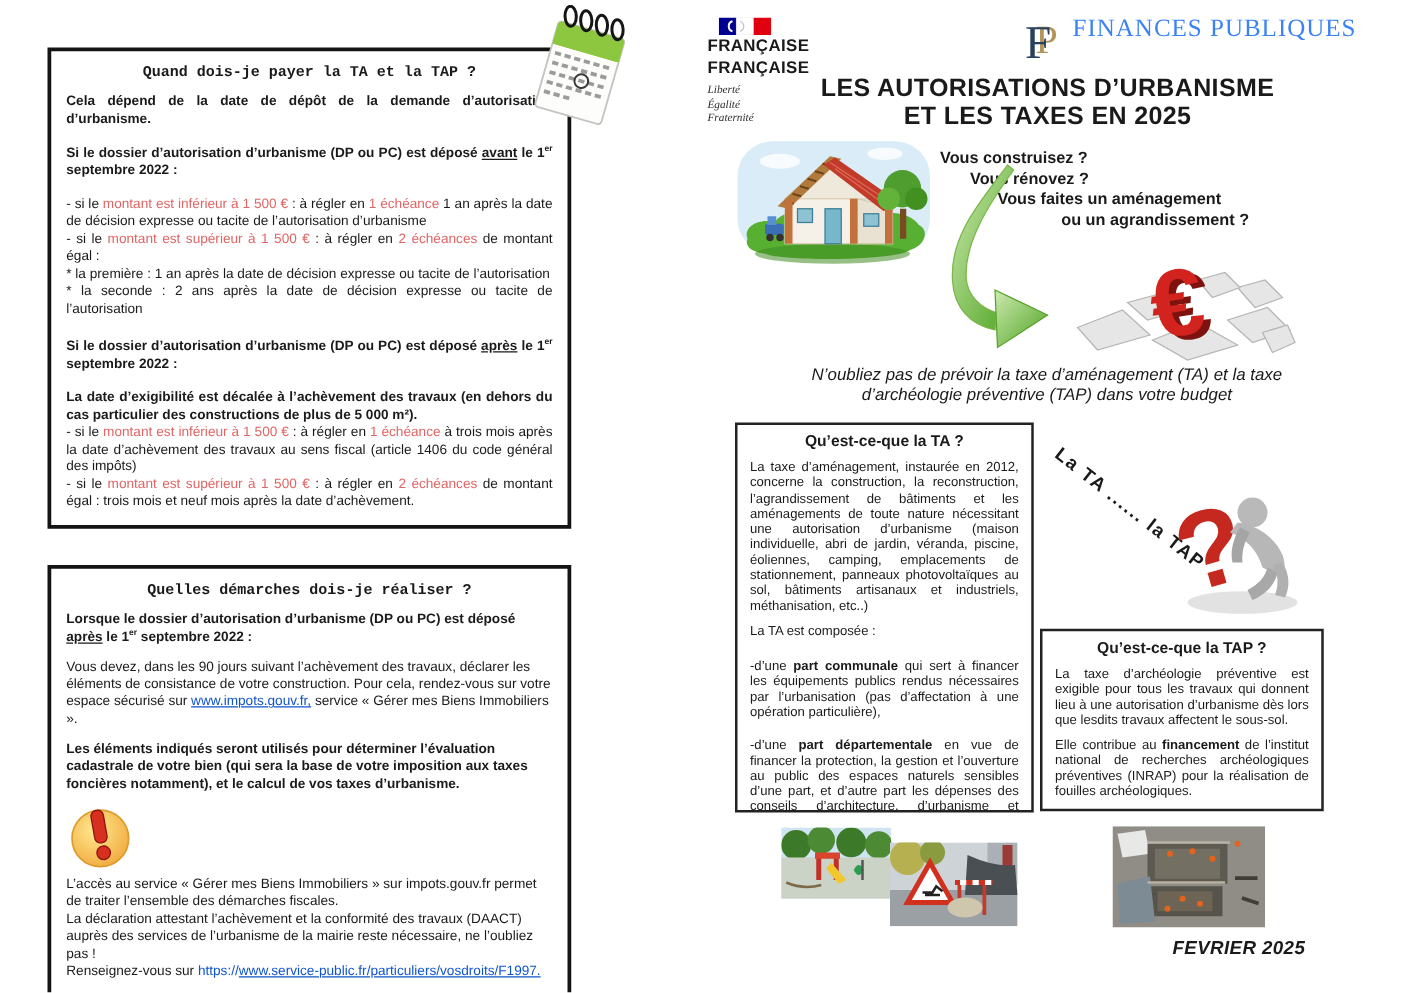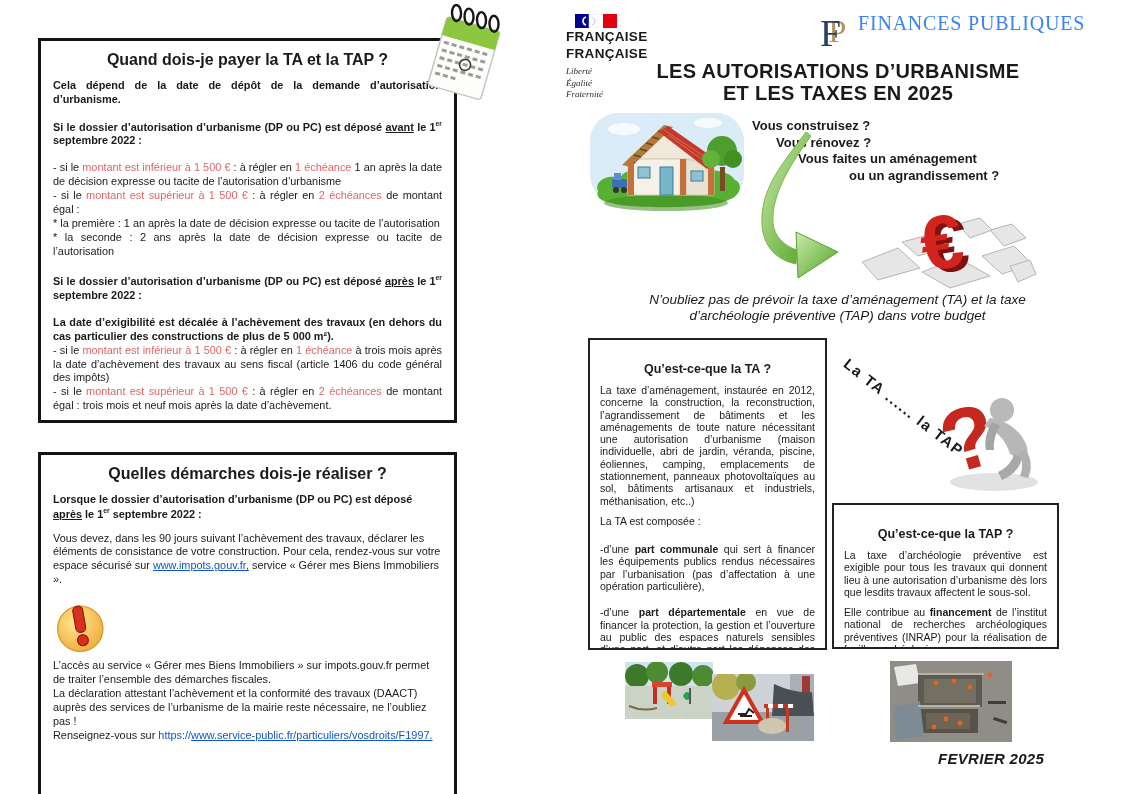--- a/index.html
+++ b/index.html
@@ -4,21 +4,21 @@
 <style>
   html,body{margin:0;padding:0;background:#fff;}
   .canvas{position:relative;width:1123px;height:794px;background:#fff;overflow:hidden;
           font-family:"Liberation Sans",sans-serif;color:#1a1a1a;}
   .abs{position:absolute;}
 
   
   .box{position:absolute;background:#fff;border:3px solid #141414;box-sizing:border-box;padding:8px 12px;overflow:hidden;}
   #box1{left:38px;top:38px;width:419px;height:385px;}
   #box2{left:38px;top:452px;width:419px;height:409px;}
-  .box-title{font-size:16px;font-weight:700;text-align:center;margin:2px 0 10px;}
+  .box-title{font-size:12px;font-weight:700;text-align:center;margin:2px 0 10px;font-family:Liberation Mono, monospace;}
   .t{font-size:10.9px;line-height:1.28;margin:0;}
   #box1 .t{text-align:justify;}
   .b{font-weight:700;}
   .mb13{margin-bottom:13px;} .mb15{margin-bottom:15px;} .mb10{margin-bottom:10px;} .mb4{margin-bottom:4px;}
 
   
   .seg-r{color:#e06666;}
   .seg-u{text-decoration:underline;}
   .seg-b{font-weight:700;}
   .seg-s{vertical-align:super;font-size:0.62em;}
@@ -38,21 +38,21 @@
   
   #house{left:588px;top:111px;width:158px;height:107px;}
   #questions{left:752px;top:118px;}
   .q{font-weight:700;font-size:13px;line-height:16.5px;white-space:nowrap;}
   .q2{margin-left:24px;} .q3{margin-left:46px;} .q4{margin-left:97px;}
   #arrow{left:740px;top:130px;width:102px;height:150px;}
   #euro{left:860px;top:196px;width:178px;height:95px;}
   #notice{left:625px;top:292px;width:425px;text-align:center;font-style:italic;font-size:13.5px;line-height:16px;}
 
   
-  .sbox{position:absolute;background:#fff;border:2px solid #222;box-sizing:border-box;padding:20px 10px;overflow:hidden;}
+  .sbox{position:absolute;background:#fff;border:2px solid #222;box-sizing:border-box;padding:4px 10px;overflow:hidden;}
   #ta-box{left:588px;top:338px;width:239px;height:312px;}
   #tap-box{left:832px;top:503px;width:227px;height:146px;}
   .sbox-title{font-size:12.5px;font-weight:700;text-align:center;margin:2px 0 8px;}
   .sp{font-size:10.5px;line-height:1.17;text-align:justify;margin:0 0 8px;}
   .sp:last-child{margin-bottom:0;}
 
   #tatap{left:851px;top:355px;transform:rotate(38deg);transform-origin:0 0;
          font-weight:700;font-size:15px;letter-spacing:1.5px;white-space:nowrap;}
   #figure{left:938px;top:378px;width:108px;height:120px;}
 
@@ -125,20 +125,21 @@
     <p class="t b">La date d’exigibilité est décalée à l’achèvement des travaux (en dehors du cas particulier des constructions de plus de 5 000 m²).</p>
     <p class="t"><span>- si le </span><span class="seg-r">montant est inférieur à 1 500 €</span><span> : à régler en </span><span class="seg-r">1 échéance</span><span> à trois mois après la date d’achèvement des travaux au sens fiscal (article 1406 du code général des impôts)</span></p>
     <p class="t mb13"><span>- si le </span><span class="seg-r">montant est supérieur à 1 500 €</span><span> : à régler en </span><span class="seg-r">2 échéances</span><span> de montant égal : trois mois et neuf mois après la date d’achèvement.</span></p>
 
   </section>
 
   <section id="box2" class="box">
     <h2 class="box-title">Quelles démarches dois-je réaliser ?</h2>
     <p class="t b mb10"><span>Lorsque le dossier d’autorisation d’urbanisme (DP ou PC) est déposé </span><span class="seg-u">après</span><span> le 1</span><span class="seg-s">er</span><span> septembre 2022 :</span></p>
     <p class="t mb10"><span>Vous devez, dans les 90 jours suivant l’achèvement des travaux, déclarer les éléments de consistance de votre construction. Pour cela, rendez-vous sur votre espace sécurisé sur </span><span class="seg-k">www.impots.gouv.fr,</span><span> service « Gérer mes Biens Immobiliers ».</span></p>
+    <p class="t b mb4">Les éléments indiqués seront utilisés pour déterminer l’évaluation cadastrale de votre bien (qui sera la base de votre imposition aux taxes foncières notamment), et le calcul de vos taxes d’urbanisme.</p>
     <div class="warnwrap">
       <svg width="56" height="58" viewBox="0 0 60 64">
         <defs>
           <radialGradient id="wg" cx="40%" cy="35%" r="75%">
             <stop offset="0" stop-color="#ffe98f"></stop>
               <stop offset="1" stop-color="#f0a63a"></stop>
           </radialGradient>
         </defs>
         <ellipse cx="27" cy="35" rx="25" ry="25" fill="url(#wg)" stroke="#dc9c2c" stroke-width="1.5"></ellipse>
         <g transform="rotate(-10 27 34)">

